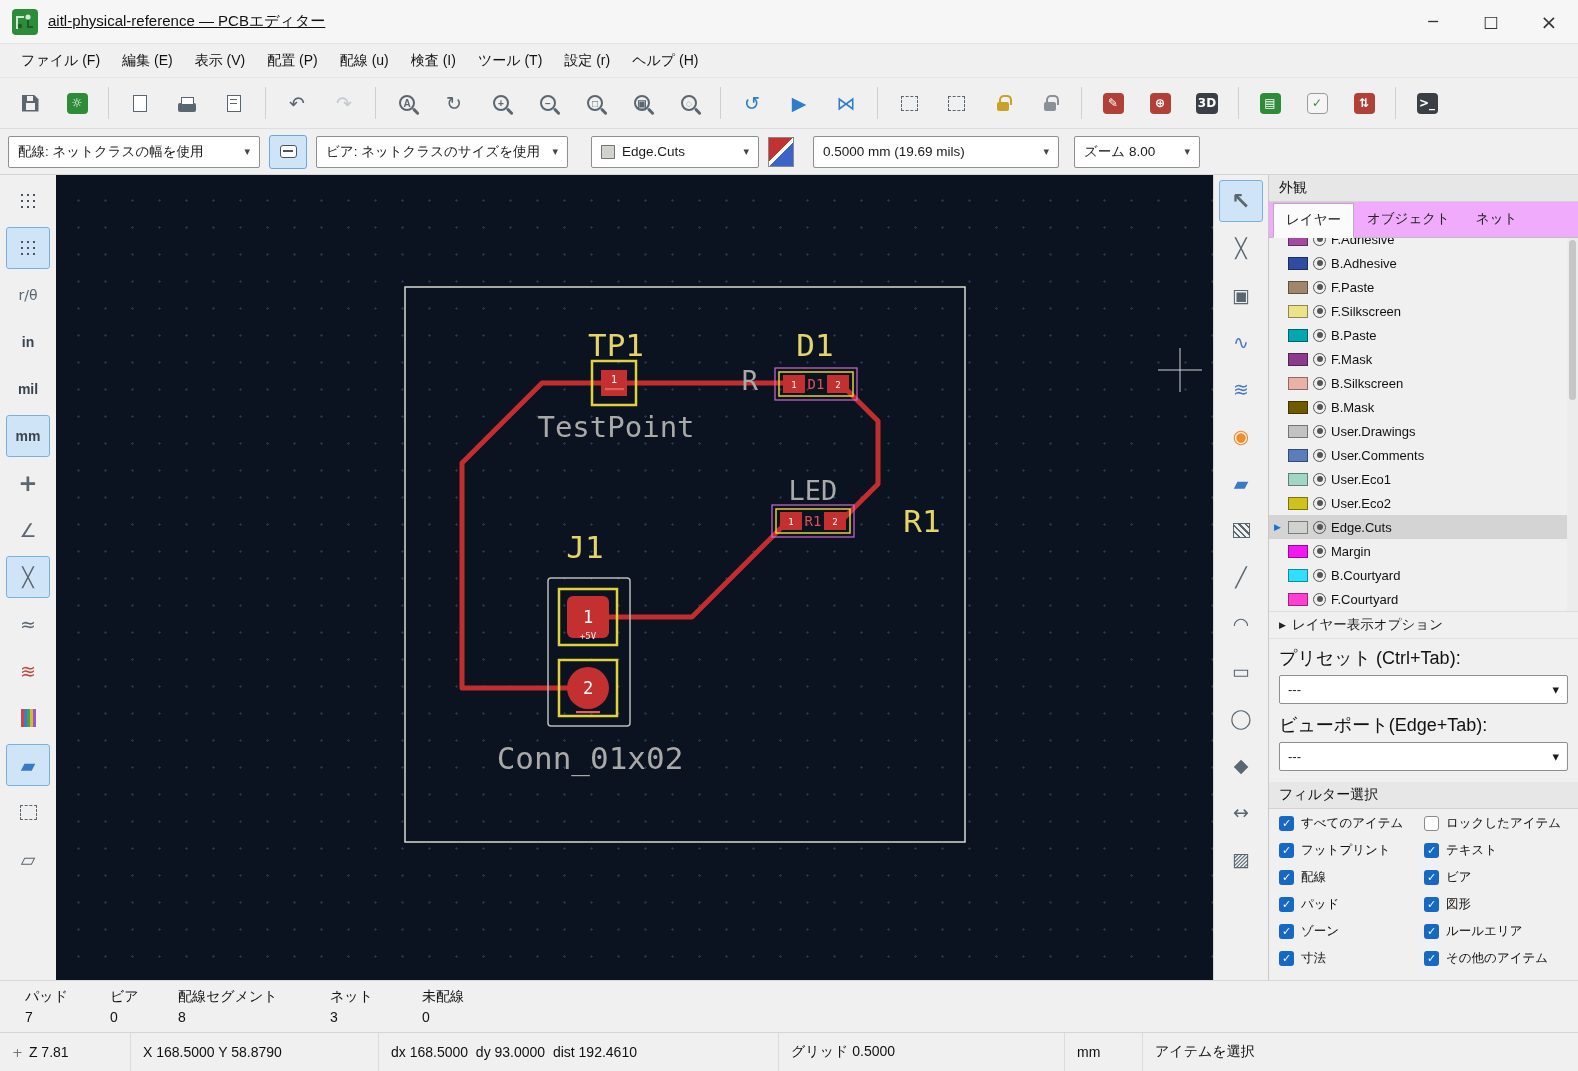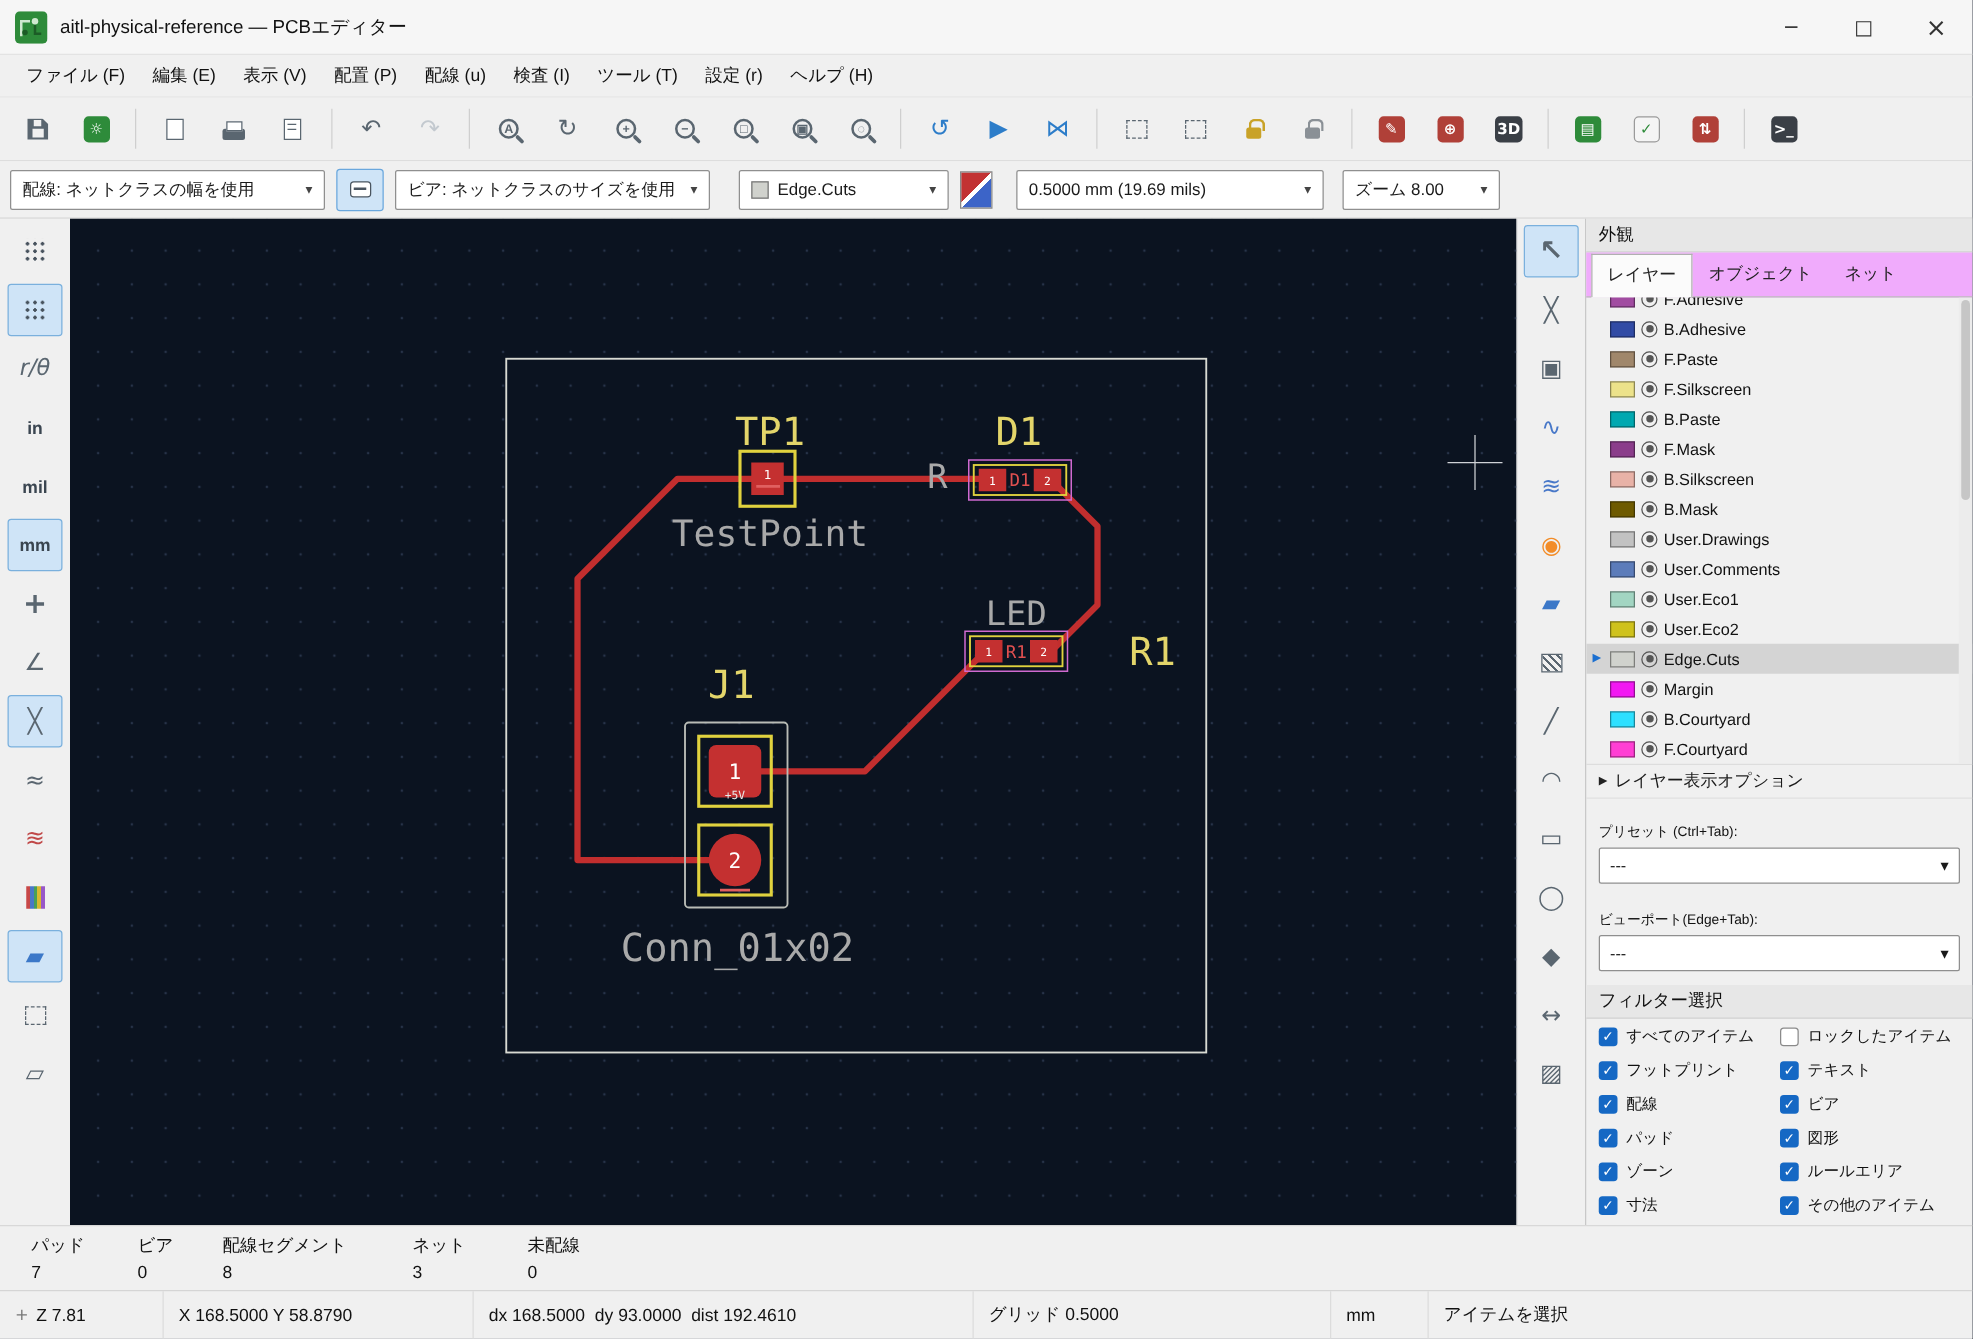--- a/index.html
+++ b/index.html
@@ -3,36 +3,36 @@
 <meta charset="utf-8">
 <style>
   * { box-sizing: border-box; margin: 0; padding: 0; }
   html,body { width:1578px; height:1071px; overflow:hidden; }
   body { font-family:"Liberation Sans", sans-serif; font-size:14px; color:#1a1a1a; background:#f0f0f0; }
   .window { width:1578px; height:1071px; display:flex; flex-direction:column; }
 
   
   .titlebar { height:44px; background:#f6f6f6; display:flex; align-items:center; border-bottom:1px solid #e3e3e3; }
   .app-icon { width:26px; height:26px; margin:0 10px 0 12px; flex:none; }
-  .title-text { font-size:15px; color:#111; }
+  .title-text { font-size:15px; color:#111;text-decoration:underline; }
   .win-controls { margin-left:auto; display:flex; height:100%; }
   .win-btn { width:58px; height:100%; border:none; background:transparent; font-size:16px; color:#333; display:flex; align-items:center; justify-content:center; font-family:"DejaVu Sans", sans-serif; }
 
   
   .menubar { height:33px; background:#f0f0f0; display:flex; align-items:center; padding-left:10px; }
   .menu-item { padding:5px 11px; font-size:14px; color:#111; }
 
   
   .toolbar-main { height:52px; background:#f0f0f0; border-top:1px solid #e6e6e6; border-bottom:1px solid #ddd; display:flex; align-items:center; padding:0 8px; gap:3px; }
   .tbtn { width:44px; height:42px; border-radius:3px; border:1px solid transparent; display:flex; align-items:center; justify-content:center; color:#5a6670; font-size:19px; flex:none; background:transparent; }
   .tbtn.sel { background:#cfe4f7; border:1px solid #7ab0dd; }
   .tsep { width:1px; height:32px; background:#cfcfcf; margin:0 6px; flex:none; }
   .glyph { font-family:"DejaVu Sans", sans-serif; line-height:1; }
   .glyph.tunit { font-size:14px; font-weight:bold; color:#3a4550; font-family:"Liberation Sans",sans-serif; }
-  .glyph.tsm { font-size:18px; font-style:italic; }
+  .glyph.tsm { font-size:14px; }
   .glyph.tbig { font-size:23px; font-weight:bold; }
   .mag { width:16px; height:16px; border:2px solid #5a6670; border-radius:50%; position:relative; display:flex; align-items:center; justify-content:center; font-size:10px; font-weight:bold; color:#5a6670; }
   .mag::after { content:""; position:absolute; width:8px; height:2.5px; background:#5a6670; transform:rotate(45deg); right:-7px; bottom:-3px; border-radius:2px; }
   .dots { width:20px; height:20px; background-image:radial-gradient(#48535e 1.3px, transparent 1.5px); background-size:6px 6px; background-position:1px 1px; }
   .bars { width:15px; height:18px; background:repeating-linear-gradient(90deg,#c84848 0 3px,#4878c8 3px 6px,#48a058 6px 9px,#d8b830 9px 12px,#9858c8 12px 15px); }
   .dashedsq { width:17px; height:15px; border:1.6px dashed #5a6670; }
   .hatch { width:17px; height:15px; border:1.6px solid #5a6670; background:repeating-linear-gradient(45deg,transparent 0 3px,#5a6670 3px 4.5px); }
   .lockic { width:12px; height:9px; background:currentColor; border-radius:2px; position:relative; margin-top:7px; }
   .lockic::before { content:""; position:absolute; top:-7px; left:1.5px; width:9px; height:8px; border:2px solid currentColor; border-bottom:none; border-radius:5px 5px 0 0; }
   .floppy { width:17px; height:17px; background:#5a6670; clip-path:polygon(0 0,72% 0,100% 28%,100% 100%,0 100%); position:relative; }
@@ -92,21 +92,21 @@
   .layer-arrow { width:11px; font-size:9px; color:#1b6fd0; flex:none; text-align:center; font-family:"DejaVu Sans",sans-serif; }
   .layer-swatch { width:20px; height:13px; border:1px solid rgba(0,0,0,.4); flex:none; }
   .layer-eye { width:13px; height:13px; border:1.5px solid #555; border-radius:50%; position:relative; flex:none; }
   .layer-eye::after { content:""; position:absolute; inset:2.5px; background:#555; border-radius:50%; }
   .layer-name { font-size:13px; color:#111; }
   .scrollbar { position:absolute; right:0; top:0; bottom:0; width:11px; background:#ececec; }
   .scrollbar .thumb { position:absolute; top:2px; left:2px; right:2px; height:160px; background:#c6c6c6; border-radius:5px; }
   .layer-options { height:27px; display:flex; align-items:center; gap:6px; padding-left:10px; font-size:13.5px; border-bottom:1px solid #e0e0e0; flex:none; }
   .opt-arrow { font-size:9px; color:#222; font-family:"DejaVu Sans",sans-serif; }
   .panel-field { padding:7px 10px 2px; flex:none; }
-  .field-label { font-size:11px; color:#111; margin-bottom:5px;margin-top:12px; }
+  .field-label { font-size:18px; color:#111; margin-bottom:5px; }
   .panel-select { height:29px; background:#fff; border:1px solid #8f8f8f; border-radius:2px; display:flex; align-items:center; justify-content:space-between; padding:0 8px; font-size:13px; }
   .filter-grid { display:grid; grid-template-columns:145px 1fr; padding:6px 6px 0 10px; row-gap:10px; }
   .filter-item { display:flex; align-items:center; gap:7px; font-size:12.5px; color:#111; }
   .cb { width:15px; height:15px; border-radius:3px; display:flex; align-items:center; justify-content:center; font-size:11px; flex:none; font-family:"DejaVu Sans",sans-serif; }
   .cb.checked { background:#1568c4; color:#fff; }
   .cb.un { background:#fff; border:1px solid #8a8a8a; }
 
   
   .status-counts { height:52px; background:#f0f0f0; border-top:1px solid #d8d8d8; display:flex; padding-left:25px; }
   .count-block { display:flex; flex-direction:column; justify-content:center; gap:3px; font-size:14px; color:#111; }

